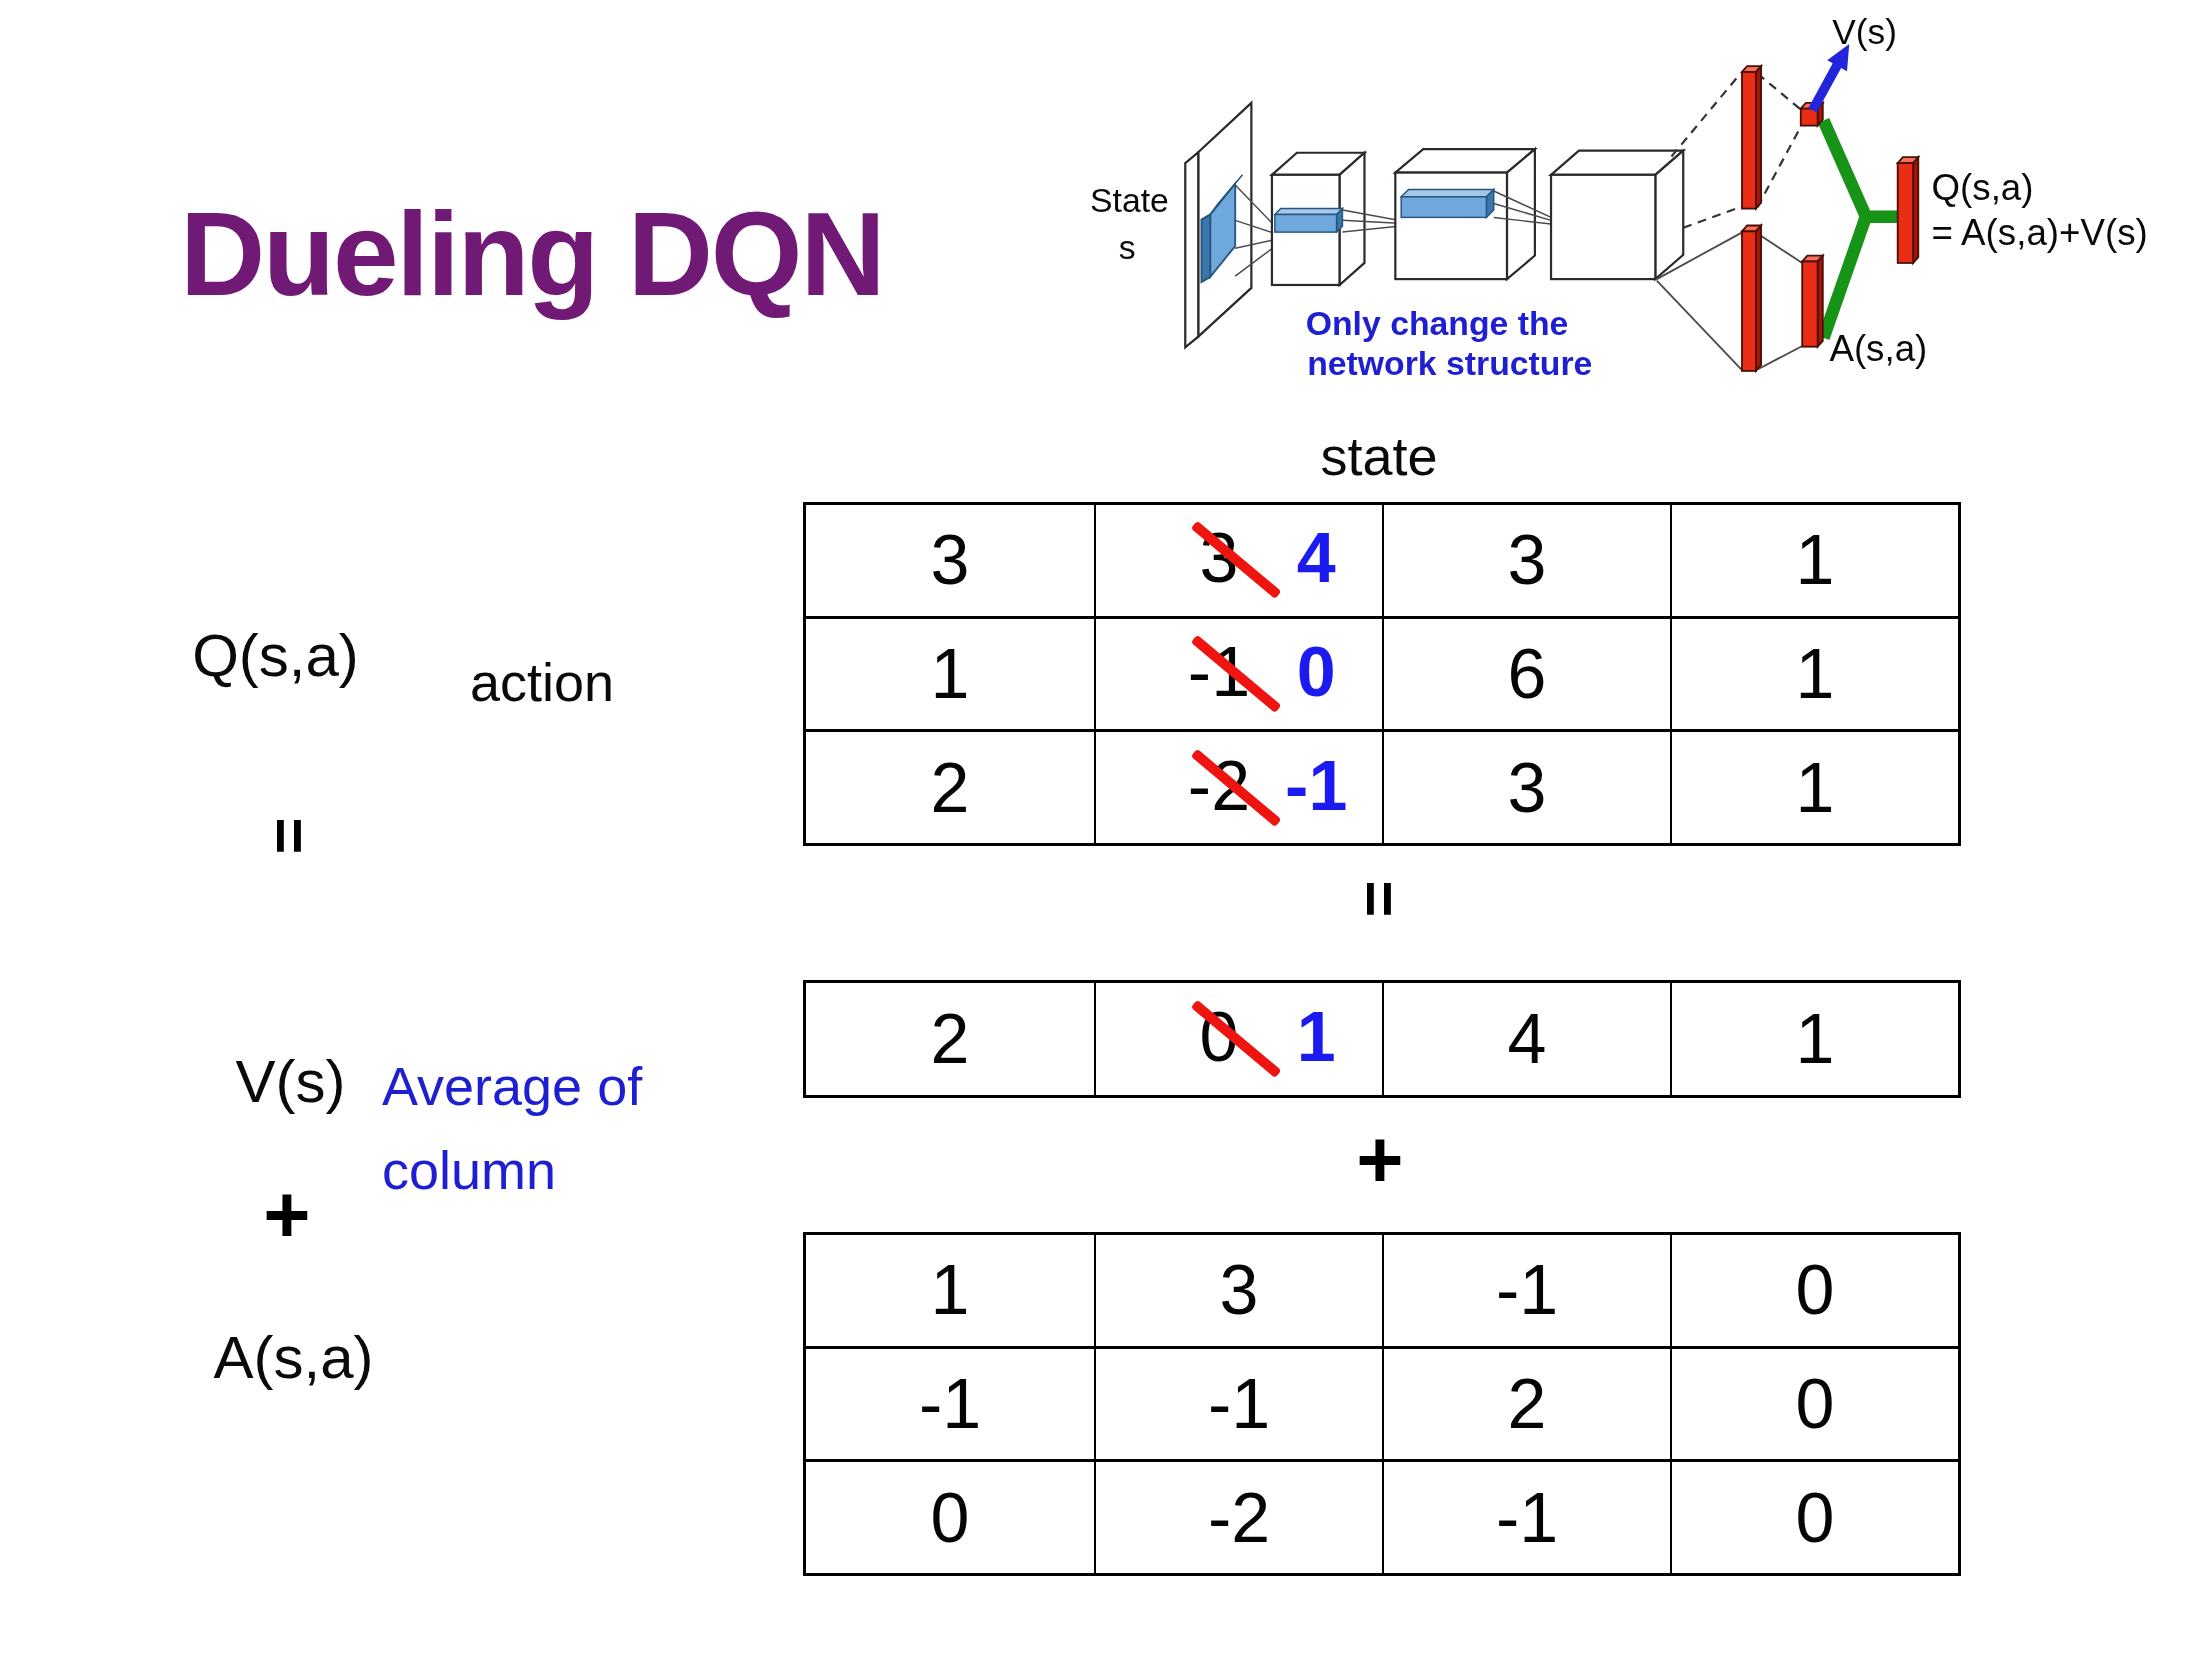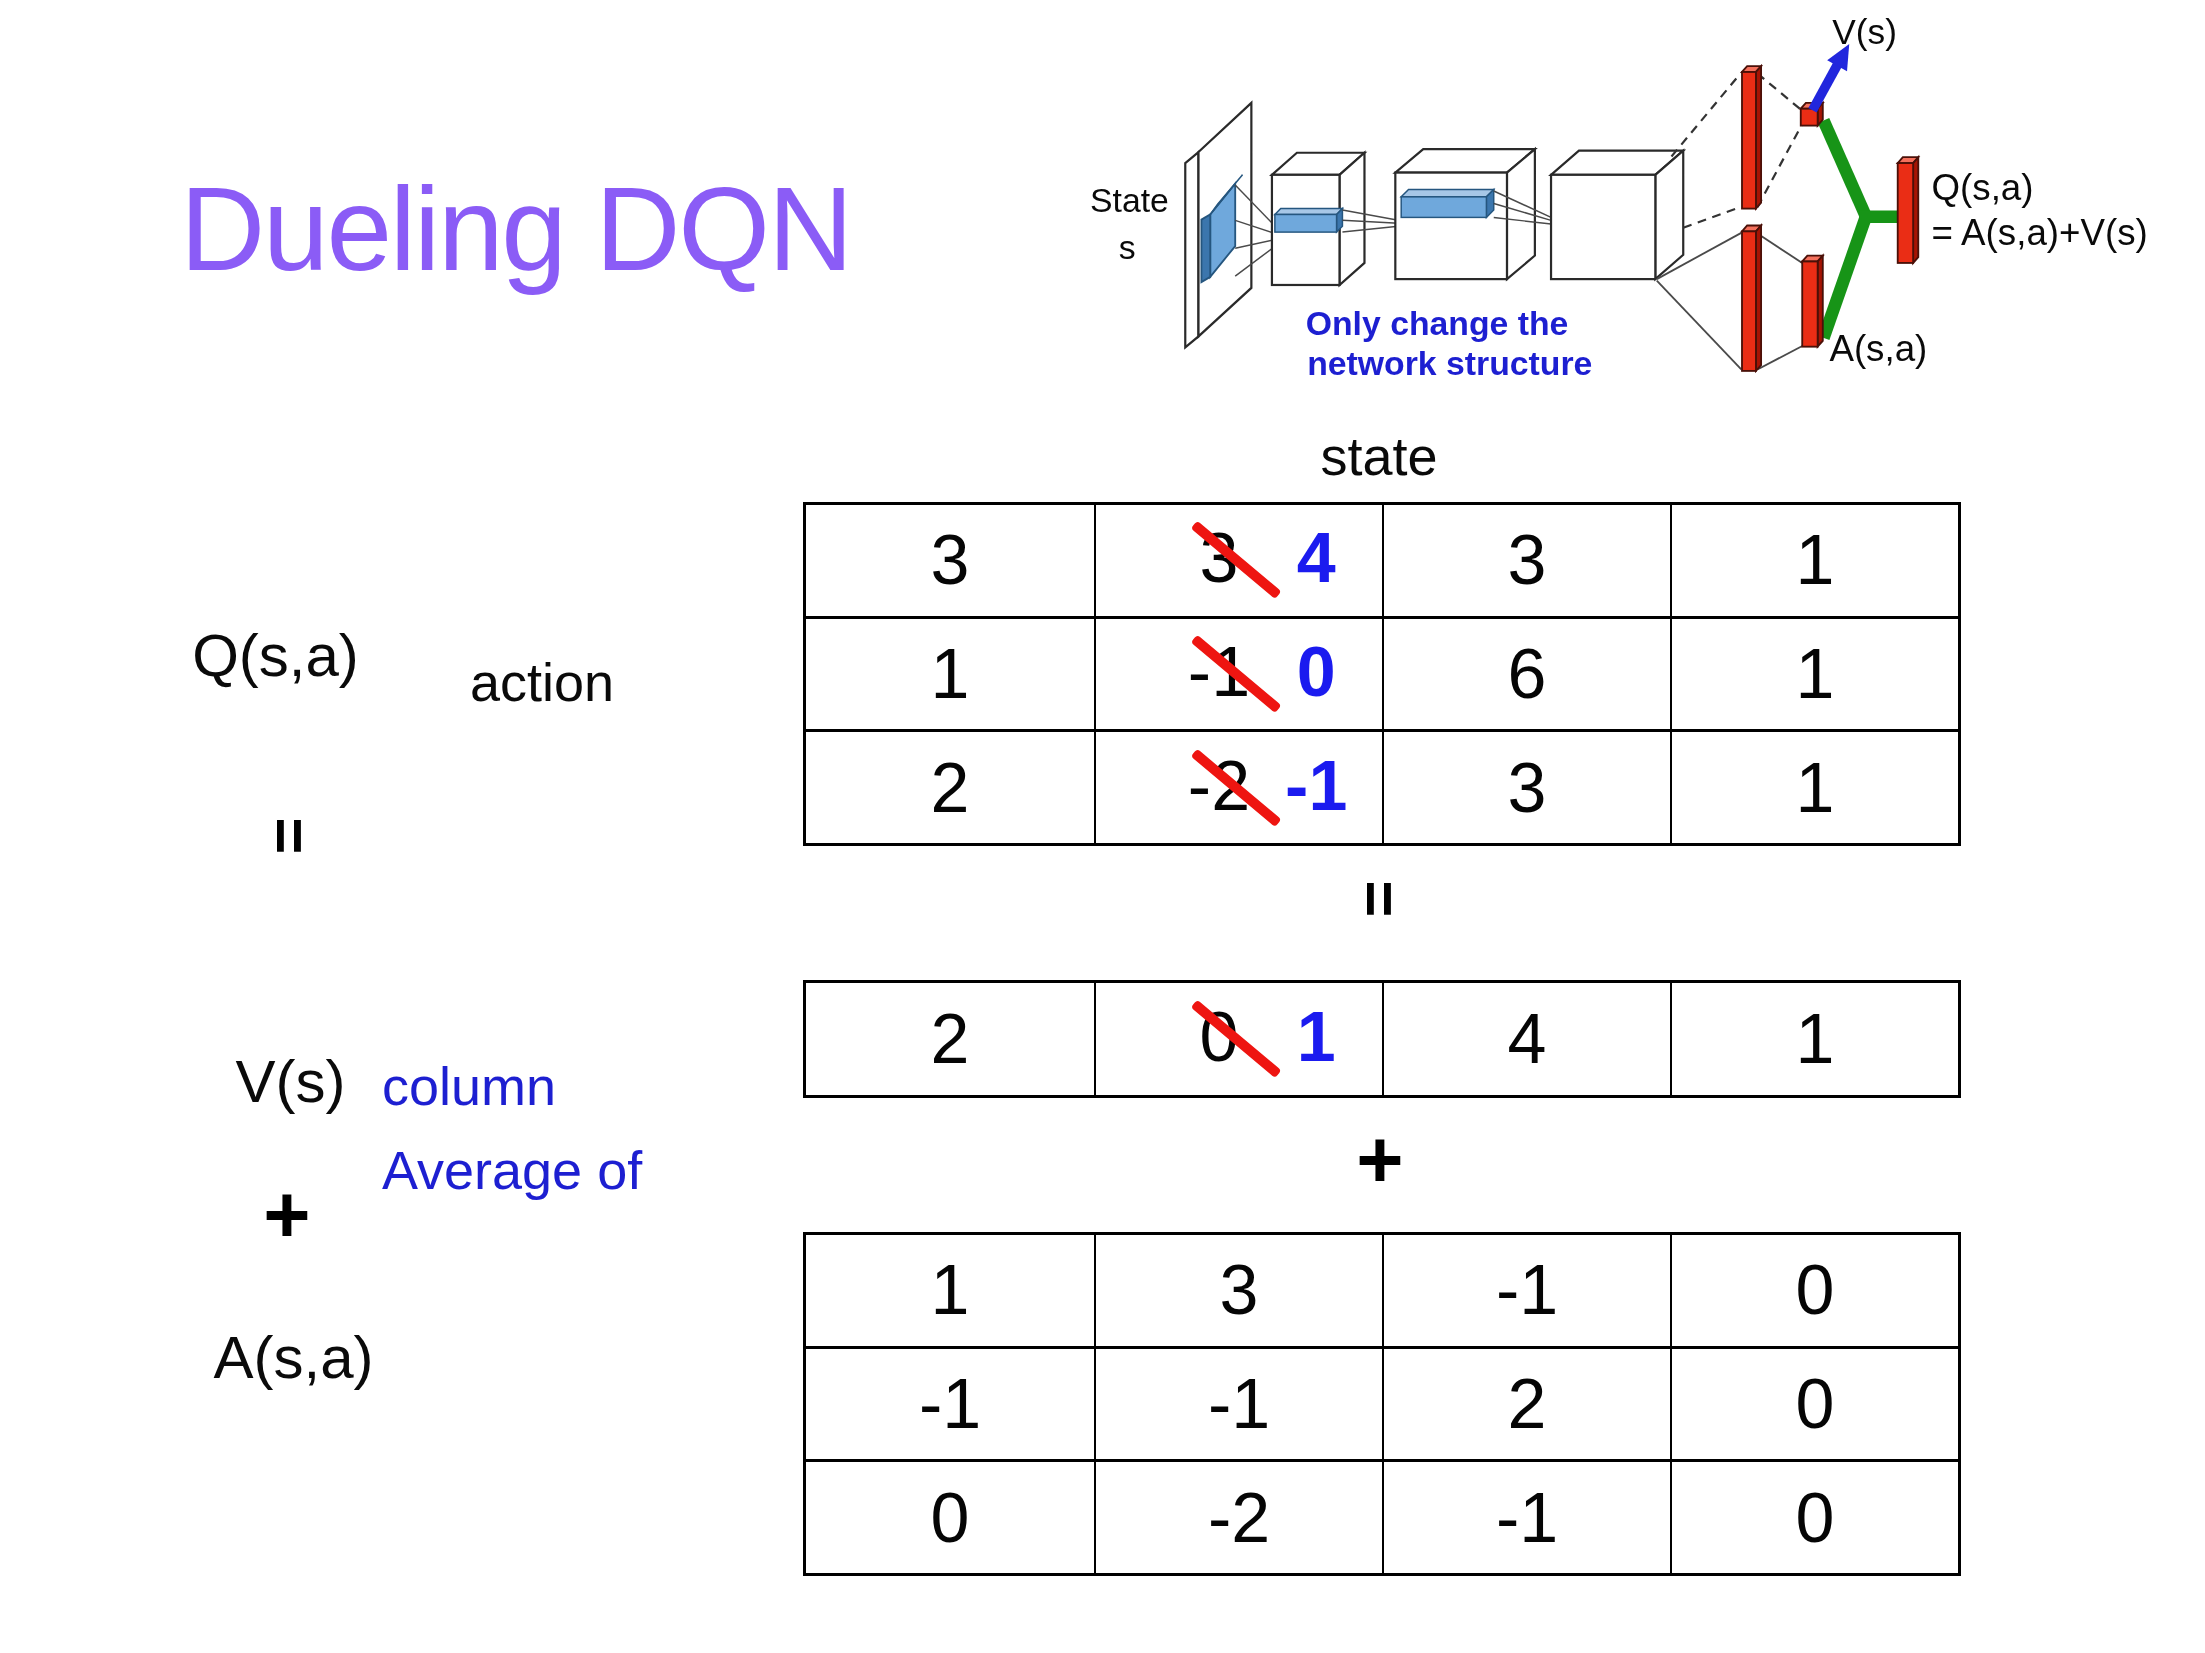--- a/index.html
+++ b/index.html
@@ -1,20 +1,20 @@
 <!DOCTYPE html>
 <html style="font-size:11.8px"><head>
 <meta charset="utf-8">
 <style>
   html,body{margin:0;padding:0;background:#ffffff;}
   .slide{position:relative;width:2205px;height:1654px;background:#ffffff;overflow:hidden;
          font-family:"Liberation Sans", sans-serif;color:#0a0a0a;}
   .abs{position:absolute;}
 
-  .title{left:180px;top:161px;font-size:118px;font-weight:400;letter-spacing:-2.2px;color:#8b5cf6;}
+  .title{left:180px;top:186px;font-size:118px;font-weight:700;letter-spacing:-2.2px;color:#701a75;}
 
   
   .tbl{position:absolute;left:803px;width:1152px;border:3.7px solid #000;display:flex;flex-direction:column;background:#fff;}
   .trow{flex:1;display:grid;grid-template-columns:repeat(4,1fr);border-top:3.7px solid #000;}
   .trow:first-child{border-top:none;}
   .cell{position:relative;border-left:2.9px solid #000;display:flex;align-items:center;justify-content:center;
         font-size:70px;color:#050505;}
   .cell:first-child{border-left:none;}
   .cell .old{position:absolute;left:43%;top:50%;transform:translate(-50%,-52%);}
   .cell .new{position:absolute;left:77%;top:50%;transform:translate(-50%,-52%);
@@ -174,22 +174,22 @@
 
   <div class="abs eq-lbl" style="left:169px;top:621px;width:213px;text-align:center">Q(s,a)</div>
 
   <div class="abs op" style="left:235px;top:795px;width:110px;height:81px">
     <span class="rot">=</span>
   </div>
 
   <div class="abs eq-lbl" style="left:184px;top:1047px;width:213px;text-align:center">V(s)</div>
 
   <div class="abs note-blue" style="left:382px;top:1045px">
+    <div>Average of</div>
     <div>column</div>
-    <div>Average of</div>
   </div>
 
   <div class="abs op" style="left:232px;top:1172px;width:110px;height:85px">
     <span class="plus">+</span>
   </div>
 
   <div class="abs eq-lbl" style="left:187px;top:1323px;width:213px;text-align:center">A(s,a)</div>
 
 
   <div class="abs op" style="left:1325px;top:859px;width:110px;height:79px">

